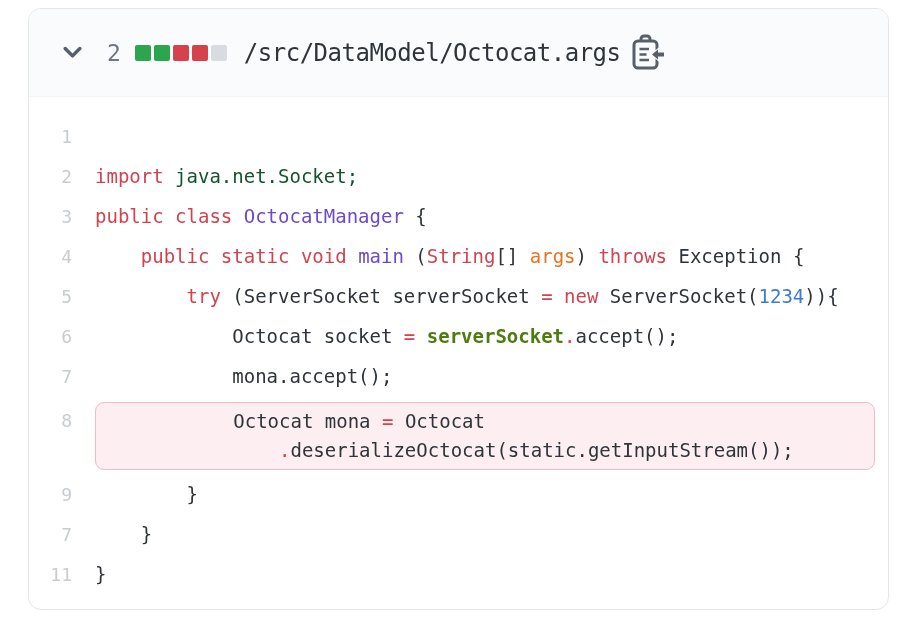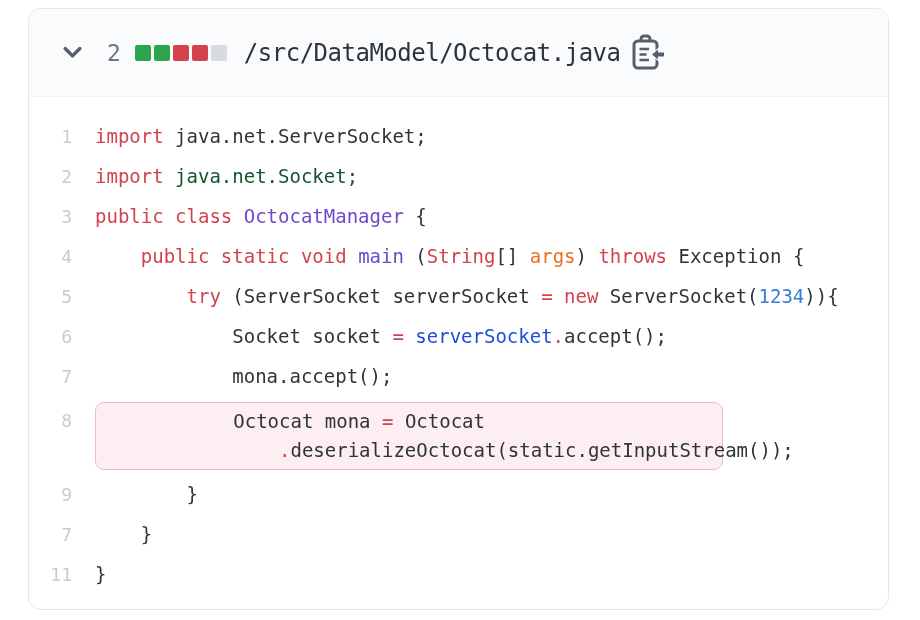--- a/index.html
+++ b/index.html
@@ -15,21 +15,21 @@
   .blk { width:16px; height:16px; border-radius:2px; }
   .path { font-size:24px; color:#2e343a; margin-left:17px; letter-spacing:-0.5px; }
   .copy-btn { margin-left:9px; display:flex; align-items:center; cursor:pointer; }
   .body { padding-top:19px; }
   .line { display:flex; height:40px; align-items:center; }
   .ln { flex:none; width:66px; padding-right:23px; text-align:right;
         font-size:18px; color:#c7ccd1; }
   pre.lc { font-family:inherit; font-size:19px; line-height:40px; color:#2e343a; }
   .line-hl { height:78px; align-items:flex-start; }
   .line-hl .ln { line-height:50px; }
-  .hl-box { margin-top:6px; width:628px; border:1px solid #f3bac1; background:#fdeff1;
+  .hl-box { margin-top:6px; width:780px; border:1px solid #f3bac1; background:#fdeff1;
             border-radius:9px; padding:4px 0; }
   .hl-box pre.lc { line-height:29px; }
 </style>
 </head>
 <body>
 
 <div class="card">
   <div class="header">
     <span class="chev">
       <svg width="27" height="27" viewBox="0 0 24 24" fill="none">
@@ -37,57 +37,56 @@
       </svg>
     </span>
     <span class="count">2</span>
     <span class="blocks">
         <span class="blk" style="background: rgb(45, 164, 78);"></span>
         <span class="blk" style="background: rgb(45, 164, 78);"></span>
         <span class="blk" style="background: rgb(213, 66, 76);"></span>
         <span class="blk" style="background: rgb(213, 66, 76);"></span>
         <span class="blk" style="background: rgb(216, 219, 223);"></span>
       </span>
-    <span class="path">/src/DataModel/Octocat.java</span>
+    <span class="path">/src/DataModel/Octocat.args</span>
     <span class="copy-btn">
       <svg width="34" height="38" viewBox="0 0 34 38" fill="none">
         <rect x="4" y="7" width="23" height="27" rx="4" stroke="#57606a" stroke-width="3"></rect>
         <path d="M11 7 V5 a3 3 0 0 1 3-3 h3 a3 3 0 0 1 3 3 V7" stroke="#57606a" stroke-width="3"></path>
         <line x1="9.5" y1="15" x2="19" y2="15" stroke="#57606a" stroke-width="2.6"></line>
         <line x1="9.5" y1="20.5" x2="16.5" y2="20.5" stroke="#57606a" stroke-width="2.6"></line>
         <line x1="9.5" y1="26" x2="19" y2="26" stroke="#57606a" stroke-width="2.6"></line>
         <path d="M22 20.5 l6-5 v3 h6 v4 h-6 v3 z" fill="#57606a" stroke="#fafbfc" stroke-width="2"></path>
         <path d="M22 20.5 l6-5 v3 h6 v4 h-6 v3 z" fill="#57606a"></path>
       </svg>
     </span>
   </div>
   <div class="body" id="code-body">
       <div class="line">
         <span class="ln">1</span>
-        <pre class="lc"><span style="color: rgb(209, 67, 78);">import</span><span style="color: rgb(46, 52, 58);"> java.net.ServerSocket;</span></pre>
       </div>
       <div class="line">
         <span class="ln">2</span>
         <pre class="lc"><span style="color: rgb(209, 67, 78);">import</span><span style="color: #14532d;"> java.net.Socket;</span></pre>
       </div>
       <div class="line">
         <span class="ln">3</span>
         <pre class="lc"><span style="color: rgb(209, 67, 78); text-align: right;">public class</span><span style="color: rgb(46, 52, 58);"> </span><span style="color: rgb(109, 73, 204);">OctocatManager</span><span style="color: rgb(46, 52, 58);"> {</span></pre>
       </div>
       <div class="line">
         <span class="ln">4</span>
         <pre class="lc"><span style="color: rgb(46, 52, 58);">    </span><span style="color: rgb(209, 67, 78);">public static void</span><span style="color: rgb(46, 52, 58);"> </span><span style="color: rgb(109, 73, 204);">main</span><span style="color: rgb(46, 52, 58);"> (</span><span style="color: rgb(209, 67, 78);">String</span><span style="color: rgb(46, 52, 58);">[] </span><span style="color: rgb(232, 114, 31);">args</span><span style="color: rgb(46, 52, 58);">) </span><span style="color: rgb(209, 67, 78);">throws</span><span style="color: rgb(46, 52, 58);"> Exception {</span></pre>
       </div>
       <div class="line">
         <span class="ln">5</span>
         <pre class="lc"><span style="color: rgb(46, 52, 58);">        </span><span style="color: rgb(209, 67, 78);">try</span><span style="color: rgb(46, 52, 58);"> (ServerSocket serverSocket </span><span style="color: rgb(209, 67, 78);">=</span><span style="color: rgb(46, 52, 58);"> </span><span style="color: rgb(209, 67, 78);">new</span><span style="color: rgb(46, 52, 58);"> ServerSocket(</span><span style="color: rgb(58, 123, 213);">1234</span><span style="color: rgb(46, 52, 58);">)){</span></pre>
       </div>
       <div class="line">
         <span class="ln">6</span>
-        <pre class="lc"><span style="color: rgb(46, 52, 58);">            Socket socket </span><span style="color: rgb(209, 67, 78);">=</span><span style="color: #1d4ed8;"> serverSocket</span><span style="color: rgb(209, 67, 78);">.</span><span style="color: rgb(46, 52, 58);">accept();</span></pre>
+        <pre class="lc"><span style="color: rgb(46, 52, 58);">            Octocat socket </span><span style="color: rgb(209, 67, 78);">=</span><span style="color: #4d7c0f; font-weight: bold;"> serverSocket</span><span style="color: rgb(209, 67, 78);">.</span><span style="color: rgb(46, 52, 58);">accept();</span></pre>
       </div>
       <div class="line">
         <span class="ln">7</span>
         <pre class="lc"><span style="color: rgb(46, 52, 58);">            mona.accept();</span></pre>
       </div>
       <div class="line line-hl">
         <span class="ln">8</span>
         <div class="hl-box" style="background: rgb(253, 239, 241); border-color: rgb(243, 186, 193);">
           <pre class="lc"><span style="color: rgb(46, 52, 58);">            Octocat mona </span><span style="color: rgb(209, 67, 78);">=</span><span style="color: rgb(46, 52, 58);"> Octocat</span></pre>
           <pre class="lc"><span style="color: rgb(46, 52, 58);">                </span><span style="color: rgb(209, 67, 78);">.</span><span style="color: rgb(46, 52, 58);">deserializeOctocat(static.getInputStream());</span></pre>

